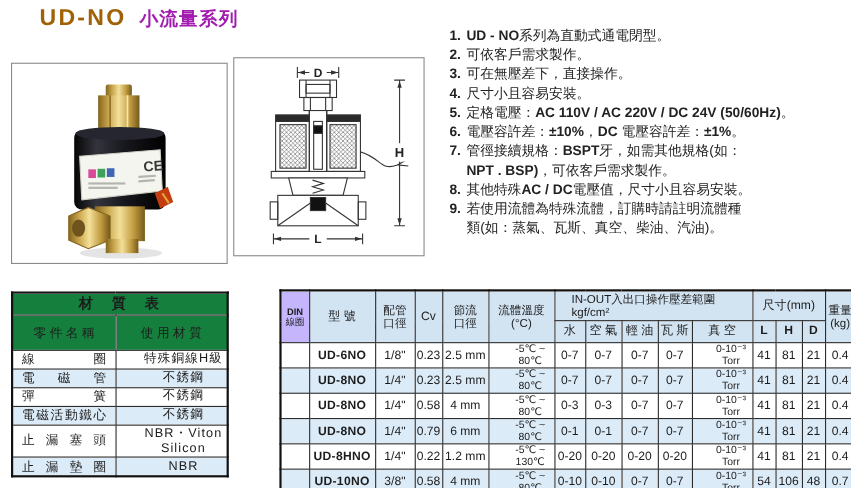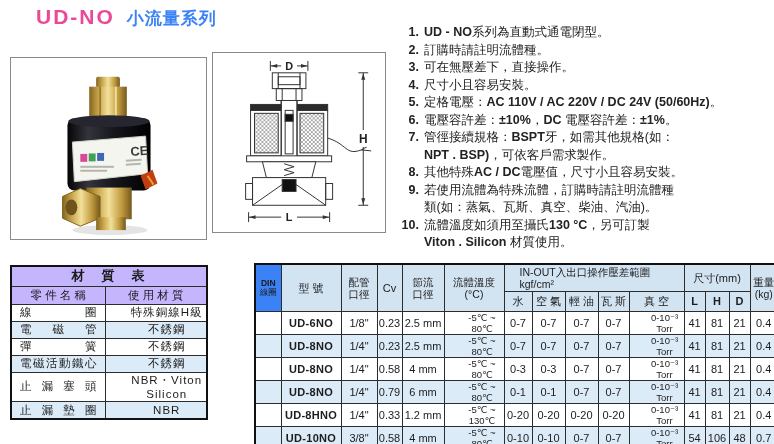--- a/index.html
+++ b/index.html
@@ -2,56 +2,56 @@
 <html><head>
 <meta charset="utf-8">
 <style>
   * { margin:0; padding:0; box-sizing:border-box; }
   html,body { background:#fff; }
   body { font-family:"Liberation Sans","DejaVu Sans",sans-serif; color:#1c1c1c; }
   #canvas { position:relative; width:774px; height:444px; background:#fff; overflow:hidden; }
 
   
   .title { position:absolute; left:36px; top:5px; display:flex; align-items:baseline; gap:12px; }
-  .title .en { font-size:21px; font-weight:bold; letter-spacing:2px; color:#ec4899; }
-  .title .zh { font-size:17px; font-weight:bold; letter-spacing:1px; color:#3b82f6; }
+  .title .en { font-size:21px; font-weight:bold; letter-spacing:2px; color:#a16207; }
+  .title .zh { font-size:17px; font-weight:bold; letter-spacing:1px; color:#a21caf; }
 
   
   .photo-box { position:absolute; left:10px; top:57px; width:197px; height:183px; border:1px solid #8a8a8a; background:#fff; }
   .draw-box  { position:absolute; left:212px; top:52px; width:174px; height:181px; border:1px solid #8a8a8a; background:#fff; }
   .photo-box svg, .draw-box svg { display:block; width:100%; height:100%; }
 
   
   .features { position:absolute; left:394px; top:24px; width:378px; font-size:12.5px; line-height:17.5px; color:#222; }
   .feat { display:flex; }
   .fnum { flex:none; min-width:25px; text-align:right; margin-right:5px; font-weight:bold; }
   .ftext { flex:1; }
   .b { font-weight:bold; }
 
   
   table { border-collapse:collapse; table-layout:fixed; }
   td, th { border:1px solid #2c2c2c; text-align:center; vertical-align:middle; overflow:hidden; }
 
   
   .materials-wrap { position:absolute; left:10px; top:265px; }
   .materials { width:196px; border:2px solid #111; font-size:11.5px; }
-  .materials th { background:#c4b5fd; font-weight:normal; }
+  .materials th { background:#15803d; font-weight:normal; }
   .materials .tbl-title { height:20px; font-size:13px; font-weight:bold; letter-spacing:2px; }
-  .materials .colhead { height:18px; }
+  .materials .colhead { height:32px; }
   .materials td { height:17px; background:#fff; }
   .materials tbody tr:nth-child(even) td { background:#dcebf8; }
   .materials td.part { text-align:justify; text-align-last:justify; padding:0 8px; }
   .materials td.mat { letter-spacing:1px; line-height:1.25;padding-left:22px; }
   .materials col.c1 { width:94px; } .materials col.c2 { width:102px; }
 
   
   .spec-wrap { position:absolute; left:254px; top:263px; }
   .spec { width:514px; font-size:11px; }
   .spec th { background:#d2e3f2; font-weight:normal; line-height:1.15; padding:1px 0; }
-  .spec th.din-h { background:#3b82f6; font-size:8.5px; line-height:1.1; }
+  .spec th.din-h { background:#c4b5fd; font-size:8.5px; line-height:1.1; }
   .spec th.din-h .l1 { font-weight:bold; }
   .spec th.grp { font-size:10.5px; text-align:left; padding-left:15px; }
   .spec th.two { font-size:10.5px;margin-top:32px; }
   .spec th.dimcol { font-weight:bold; }
   .spec tbody td { height:19px; background:#fff; }
   .spec tbody tr:nth-child(even) td { background:#dcebf8; }
   .spec tbody td:nth-child(2) { font-weight:bold; letter-spacing:0.3px; }
   .spec tbody td:nth-child(6), .spec tbody td:nth-child(11) { font-size:9.5px;padding-left:16px; }
   .spec thead tr.r1 th { height:21px; }
   .spec thead tr.r2 th { height:20px; }
@@ -176,21 +176,21 @@
     </svg>
   </div>
 
   <div class="features">
       <div class="feat">
         <span class="fnum">1.</span>
         <span class="ftext"><span class="b">UD - NO</span><span>系列為直動式通電閉型。</span></span>
       </div>
       <div class="feat">
         <span class="fnum">2.</span>
-        <span class="ftext"><span>訂購時請註明流體種。</span></span>
+        <span class="ftext"><span>可依客戶需求製作。</span></span>
       </div>
       <div class="feat">
         <span class="fnum">3.</span>
         <span class="ftext"><span>可在無壓差下，直接操作。</span></span>
       </div>
       <div class="feat">
         <span class="fnum">4.</span>
         <span class="ftext"><span>尺寸小且容易安裝。</span></span>
       </div>
       <div class="feat">
@@ -205,24 +205,20 @@
         <span class="fnum">7.</span>
         <span class="ftext"><span>管徑接續規格：</span><span class="b">BSPT</span><span>牙，如需其他規格(如：</span><br><span class="b">NPT . BSP)</span><span>，可依客戶需求製作。</span></span>
       </div>
       <div class="feat">
         <span class="fnum">8.</span>
         <span class="ftext"><span>其他特殊</span><span class="b">AC / DC</span><span>電壓值，尺寸小且容易安裝。</span></span>
       </div>
       <div class="feat">
         <span class="fnum">9.</span>
         <span class="ftext"><span>若使用流體為特殊流體，訂購時請註明流體種</span><br><span>類(如：蒸氣、瓦斯、真空、柴油、汽油)。</span></span>
-      </div>
-      <div class="feat">
-        <span class="fnum">10.</span>
-        <span class="ftext"><span>流體溫度如須用至攝氏</span><span class="b">130 °C</span><span>，另可訂製</span><br><span class="b">Viton . Silicon</span><span> 材質使用。</span></span>
       </div>
     </div>
 
   <div class="materials-wrap">
     <table class="materials">
       <colgroup>
           <col class="c1">
           <col class="c2">
         </colgroup>
       <thead>
@@ -386,21 +382,21 @@
             <td>0-10⁻³ Torr</td>
             <td>41</td>
             <td>81</td>
             <td>21</td>
             <td>0.4</td>
           </tr>
           <tr>
             <td></td>
             <td>UD-8HNO</td>
             <td>1/4"</td>
-            <td>0.33</td>
+            <td>0.22</td>
             <td>1.2 mm</td>
             <td>-5℃ ~ 130℃</td>
             <td>0-20</td>
             <td>0-20</td>
             <td>0-20</td>
             <td>0-20</td>
             <td>0-10⁻³ Torr</td>
             <td>41</td>
             <td>81</td>
             <td>21</td>

